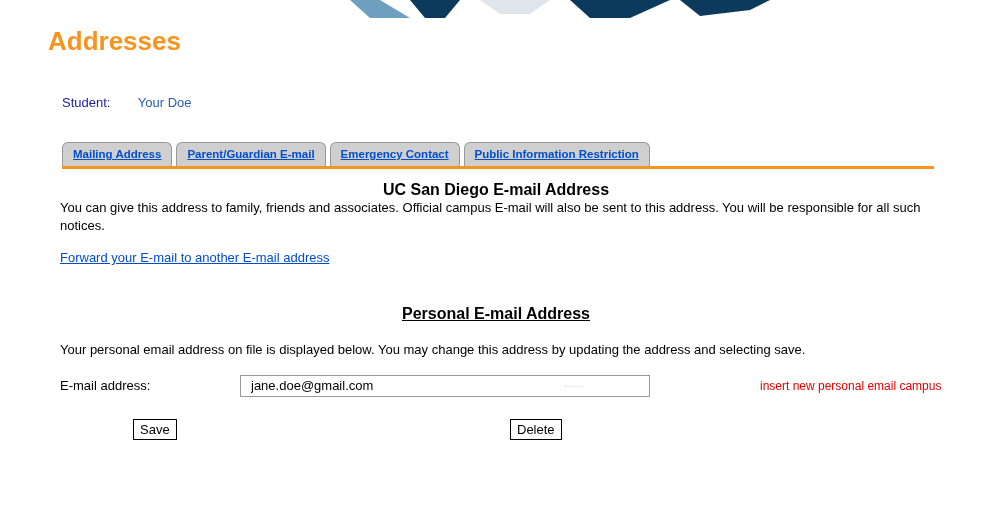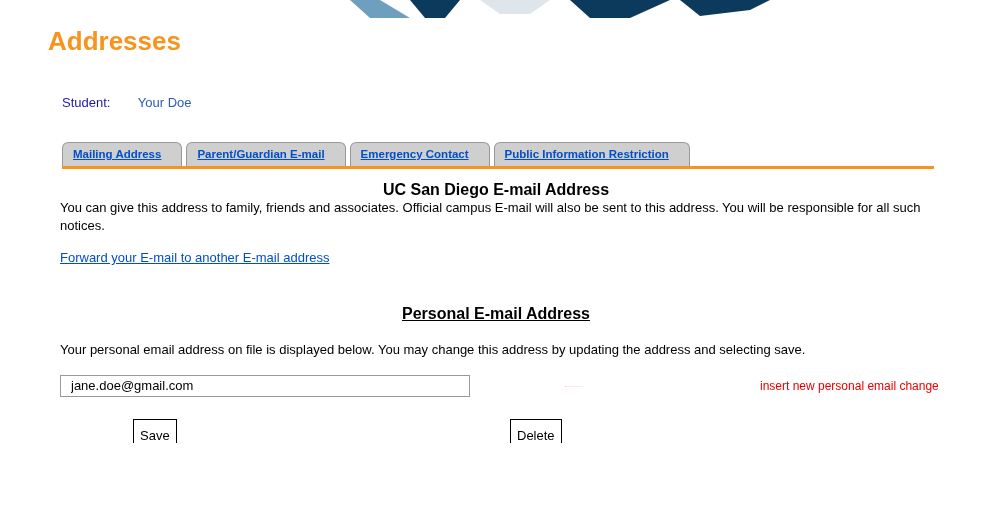--- a/index.html
+++ b/index.html
@@ -41,21 +41,21 @@
       align-items: flex-end;
       gap: 4px;
       border-bottom: 3px solid #f7941d;
       width: 872px;
     }
     .tab {
       background: #cfcfcf;
       border: 1px solid #999;
       border-bottom: none;
       border-radius: 6px 6px 0 0;
-      padding: 4px 20px 5px 10px;
+      padding: 4px 10px 5px 10px;
       font-size: 12px;
       cursor: pointer;
     }
     .tab a {
       color: #004ecc;
       text-decoration: underline;
       font-weight: bold;
       font-size: 11.5px;
     }
     .tab.active {
@@ -132,21 +132,21 @@
     }
     .btnrow {
       margin-top: 22px;
       position: relative;
       height: 24px;
     }
     .btn {
       position: absolute;
       border: 1px solid #000;
       background: #fff;
-      padding: 8px 6px;
+      padding: 2px 6px;
       font-family: Arial, Helvetica, sans-serif;
       font-size: 13px;
       cursor: pointer;
     }
     .btn-save { left: 73px; }
     .btn-delete { left: 450px; }
   </style>
 </head>
 <body>
 
@@ -176,25 +176,26 @@
 
 <div class="section">
   <div class="section-heading">UC San Diego E-mail Address</div>
   <p class="para">You can give this address to family, friends and associates. Official campus E-mail will also be sent to this address. You will be responsible for all such notices.</p>
   <a class="forward-link">Forward your E-mail to another E-mail address</a>
 
   <div class="personal-heading">Personal E-mail Address</div>
   <p class="para">Your personal email address on file is displayed below. You may change this address by updating the address and selecting save.</p>
 
   <div class="email-row">
+    <span class="email-label">E-mail address:</span>
     <input class="email-input" type="text" value="jane.doe@gmail.com" style="">
     <svg class="arrow" viewBox="0 0 218 12">
       <line x1="10" y1="6" x2="218" y2="6" stroke="#e60000" stroke-width="1.2"></line>
       <polygon points="0,6 12,2 12,10" fill="#e60000"></polygon>
     </svg>
-    <span class="annotation">insert new personal email change</span>
+    <span class="annotation">insert new personal email campus</span>
   </div>
 
   <div class="btnrow">
     <button class="btn btn-save">Save</button>
     <button class="btn btn-delete">Delete</button>
   </div>
 </div>
 
 </body></html>

